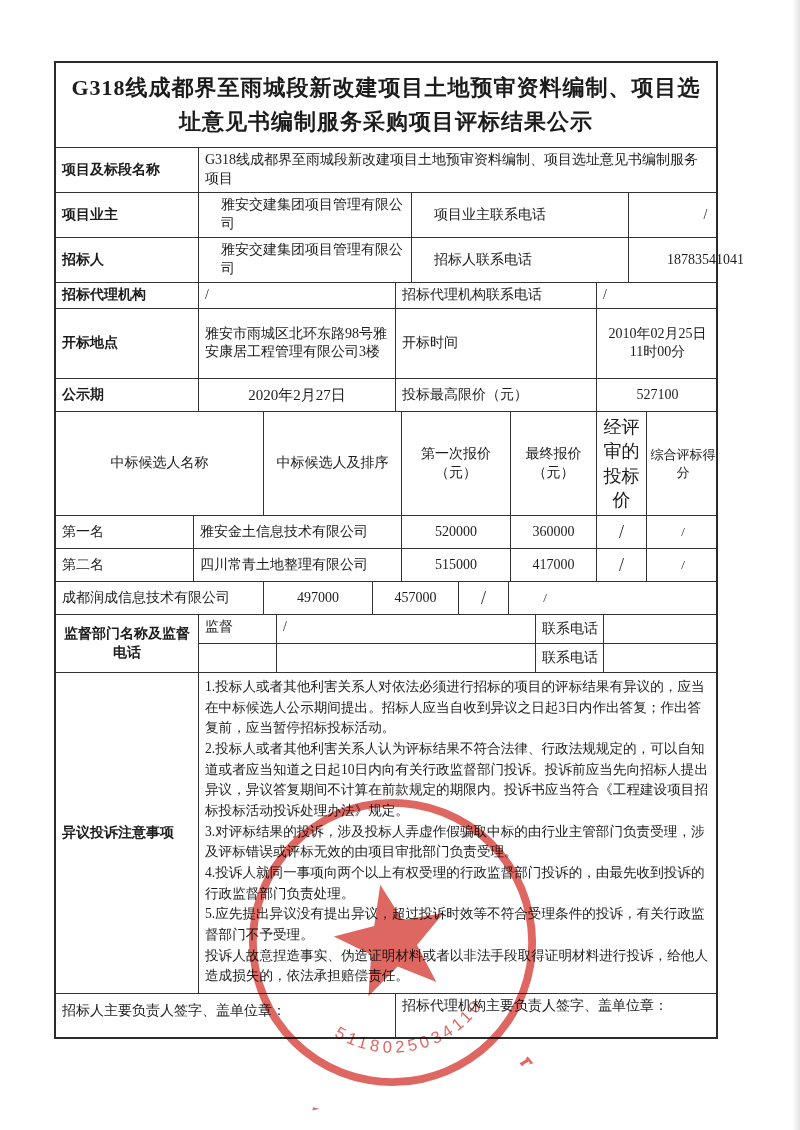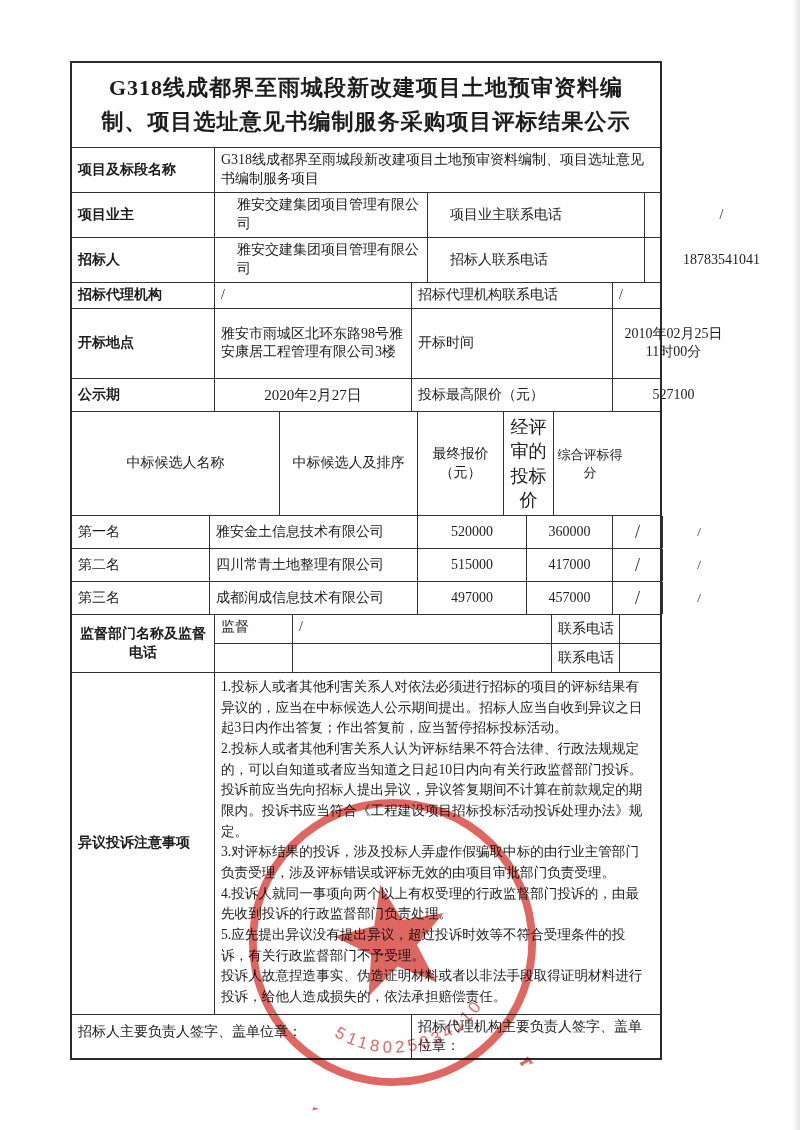--- a/index.html
+++ b/index.html
@@ -6,21 +6,21 @@
   body{
     width:800px;height:1130px;position:relative;background:#ffffff;
     font-family:"Liberation Serif","DejaVu Serif",serif;color:#1c1c1c;
     overflow:hidden;
   }
   .scan-edge{
     position:absolute;right:0;top:0;width:8px;height:1130px;
     background:linear-gradient(to left, rgba(180,180,180,.35), rgba(255,255,255,0));
   }
   .doc-table{
-    position:absolute;left:70px;top:61px;width:592px;
+    position:absolute;left:54px;top:61px;width:664px;
     border:2.5px solid #2b2b2b;background:#fff;box-sizing:border-box;
   }
   .row{display:flex;border-bottom:1.6px solid #333;box-sizing:border-box;}
   .row:last-child{border-bottom:none;}
   .cell{
     border-right:1.6px solid #333;box-sizing:border-box;
     display:flex;align-items:center;padding:3px 6px;
     font-size:14px;line-height:1.35;overflow:hidden;
   }
   .cell:last-child{border-right:none;}
@@ -130,20 +130,21 @@
   <div class="row h-r6">
     <div class="cell w-label">公示期</div>
     <div class="cell w-val1 c-center pubdate">2020年2月27日</div>
     <div class="cell w-label2">投标最高限价（元）</div>
     <div class="cell w-val2 c-center">527100</div>
   </div>
 
   <div class="row cand-head">
     <div class="cell k2 c-center">中标候选人名称</div>
     <div class="cell k1 c-center">中标候选人及排序</div>
+    <div class="cell k3 c-center">第一次报价（元）</div>
     <div class="cell k4 c-center">最终报价（元）</div>
     <div class="cell k5 c-center">经评审的投标价</div>
     <div class="cell k6 c-center">综合评标得分</div>
   </div>
 
   <div class="row cand-row">
     <div class="cell k1">第一名</div>
     <div class="cell k2">雅安金土信息技术有限公司</div>
     <div class="cell k3 c-center">520000</div>
     <div class="cell k4 c-center">360000</div>
@@ -152,21 +153,20 @@
   </div>
   <div class="row cand-row">
     <div class="cell k1">第二名</div>
     <div class="cell k2">四川常青土地整理有限公司</div>
     <div class="cell k3 c-center">515000</div>
     <div class="cell k4 c-center">417000</div>
     <div class="cell k5 c-center">/</div>
     <div class="cell k6 c-center">/</div>
   </div>
   <div class="row cand-row">
-    <div class="cell k1">第三名</div>
     <div class="cell k2">成都润成信息技术有限公司</div>
     <div class="cell k3 c-center">497000</div>
     <div class="cell k4 c-center">457000</div>
     <div class="cell k5 c-center">/</div>
     <div class="cell k6 c-center">/</div>
   </div>
 
   <div class="row sup-row">
     <div class="cell w-label c-center">监督部门名称及监督电话</div>
     <div class="sup-right">

